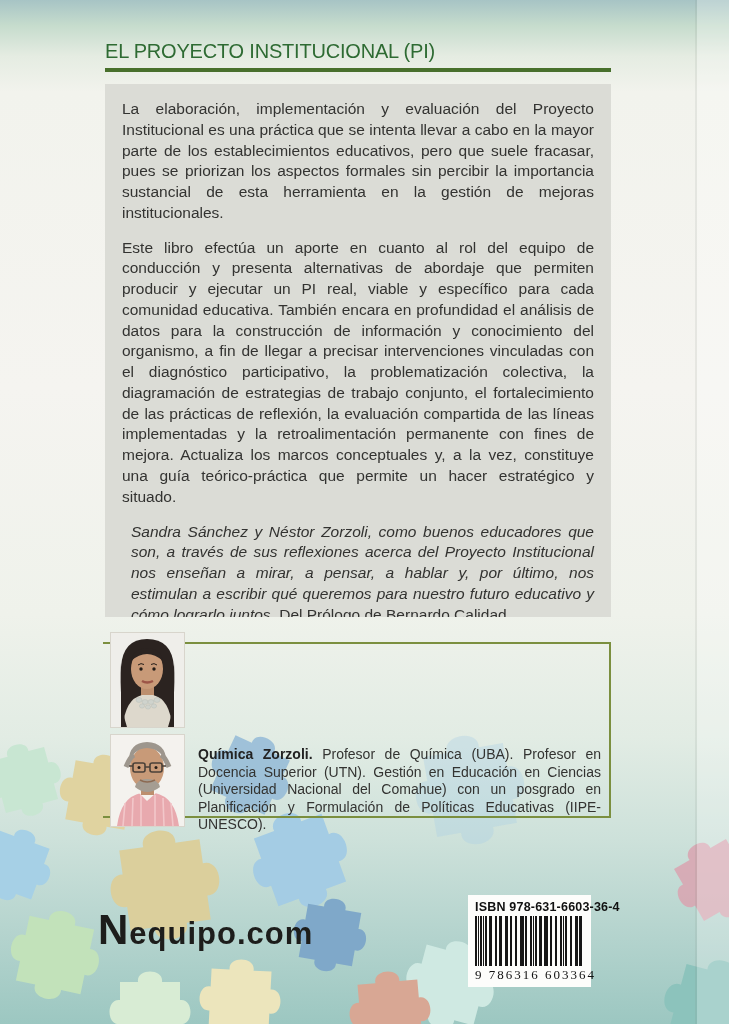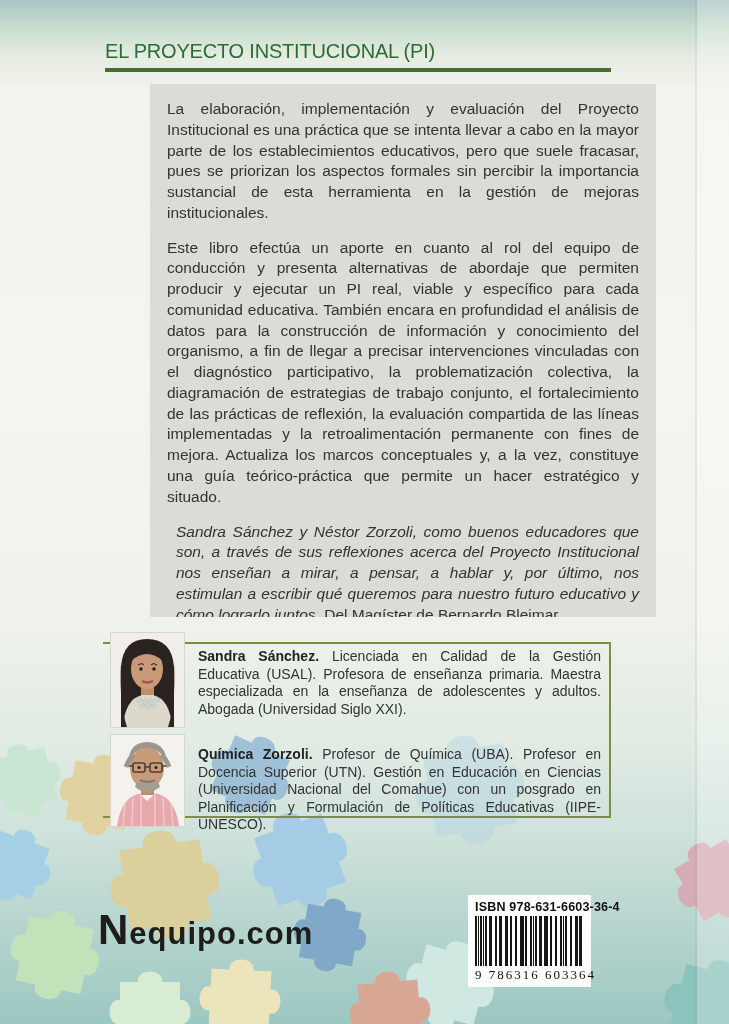--- a/index.html
+++ b/index.html
@@ -33,21 +33,20 @@
     position:absolute;left:105px;top:68px;width:506px;height:4px;
     background:#48702c;
   }
   
   .panel{
     position:absolute;left:105px;top:84px;width:506px;height:533px;
     background:#dbdcd6;
     box-sizing:border-box;
     padding:15px 17px 10px 17px;
     overflow:hidden;
-    margin-left:45px;
   }
   .panel p{
     margin:0 0 14px 0;
     font-size:15.5px;line-height:1.34;color:#333331;
     text-align:justify;
   }
   .panel p.quote{
     font-style:italic;
     padding-left:9px;
   }
@@ -137,21 +136,21 @@
 
   <div class="crease"></div>
   <div class="edge-light"></div>
 
   <div class="title">EL PROYECTO INSTITUCIONAL (PI)</div>
   <div class="title-rule"></div>
 
   <div class="panel">
     <p>La elaboración, implementación y evaluación del Proyecto Institucional es una práctica que se intenta llevar a cabo en la mayor parte de los establecimientos educativos, pero que suele fracasar, pues se priorizan los aspectos formales sin percibir la importancia sustancial de esta herramienta en la gestión de mejoras institucionales.</p>
     <p>Este libro efectúa un aporte en cuanto al rol del equipo de conducción y presenta alternativas de abordaje que permiten producir y ejecutar un PI real, viable y específico para cada comunidad educativa. También encara en profundidad el análisis de datos para la construcción de información y conocimiento del organismo, a fin de llegar a precisar intervenciones vinculadas con el diagnóstico participativo, la problematización colectiva, la diagramación de estrategias de trabajo conjunto, el fortalecimiento de las prácticas de reflexión, la evaluación compartida de las líneas implementadas y la retroalimentación permanente con fines de mejora. Actualiza los marcos conceptuales y, a la vez, constituye una guía teórico-práctica que permite un hacer estratégico y situado.</p>
-    <p class="quote"><span>Sandra Sánchez y Néstor Zorzoli, como buenos educadores que son, a través de sus reflexiones acerca del Proyecto Institucional nos enseñan a mirar, a pensar, a hablar y, por último, nos estimulan a escribir qué queremos para nuestro futuro educativo y cómo lograrlo juntos. </span><span class="attribution">Del Magíster de Bernardo Blejmar.</span></p>
+    <p class="quote"><span>Sandra Sánchez y Néstor Zorzoli, como buenos educadores que son, a través de sus reflexiones acerca del Proyecto Institucional nos enseñan a mirar, a pensar, a hablar y, por último, nos estimulan a escribir qué queremos para nuestro futuro educativo y cómo lograrlo juntos. </span><span class="attribution">Del Prólogo de Bernardo Calidad.</span></p>
   </div>
 
   <div class="bio-box"></div>
 
   <div class="photo first">
     <svg width="73" height="94" viewBox="0 0 73 94" xmlns="http://www.w3.org/2000/svg">
       <rect width="73" height="94" fill="#efeeea"></rect>
       <path d="M10,94 L10,34 Q12,6 36,6 Q61,6 63,34 L63,94 Z" fill="#2b2320"></path>
       <rect x="30" y="50" width="13" height="16" fill="#bd8f6e"></rect>
       <ellipse cx="36" cy="36" rx="16" ry="20" fill="#c89a78"></ellipse>
@@ -167,21 +166,20 @@
           <ellipse cx="34" cy="69" rx="3" ry="2.4"></ellipse>
         <ellipse cx="40" cy="69" rx="3" ry="2.4"></ellipse>
           <ellipse cx="46" cy="67" rx="3" ry="2.4"></ellipse>
         <ellipse cx="31" cy="73" rx="2.6" ry="2.1"></ellipse>
           <ellipse cx="37" cy="74" rx="2.6" ry="2.1"></ellipse>
         <ellipse cx="43" cy="73" rx="2.6" ry="2.1"></ellipse>
       </g>
       <path d="M10,94 L10,30 Q8,70 16,94 Z M63,94 L63,30 Q65,70 57,94 Z" fill="#2b2320"></path>
     </svg>
   </div>
-  <div class="bio-text first"><b>Sandra Sánchez.</b><span> Licenciada en Calidad de la Gestión Educativa (USAL). Profesora de enseñanza primaria. Maestra especializada en la enseñanza de adolescentes y adultos. Abogada (Universidad Siglo XXI).</span></div>
 
   <div class="photo second">
     <svg width="73" height="91" viewBox="0 0 73 91" xmlns="http://www.w3.org/2000/svg">
       <rect width="73" height="91" fill="#f4f2ee"></rect>
       <path d="M6,91 Q10,62 30,58 L44,58 Q64,62 68,91 Z" fill="#e8a9ae"></path>
       <g stroke="#f2c7ca" stroke-width="1.6">
         <path d="M14,68 L12,91 M22,63 L21,91 M30,60 L30,91 M44,60 L44,91 M52,63 L53,91 M60,68 L62,91"></path>
       </g>
       <path d="M28,58 L36,66 L45,58 L42,54 L31,54 Z" fill="#f6f3ee"></path>
       <rect x="30" y="46" width="13" height="14" fill="#bd8f6e"></rect>

